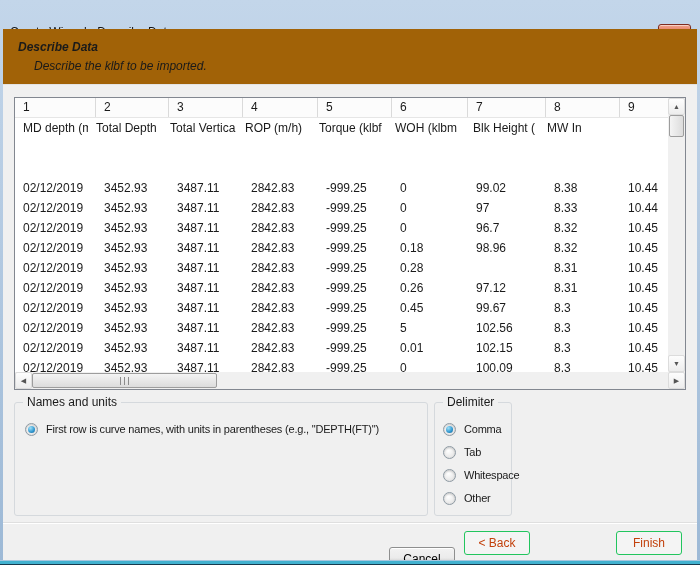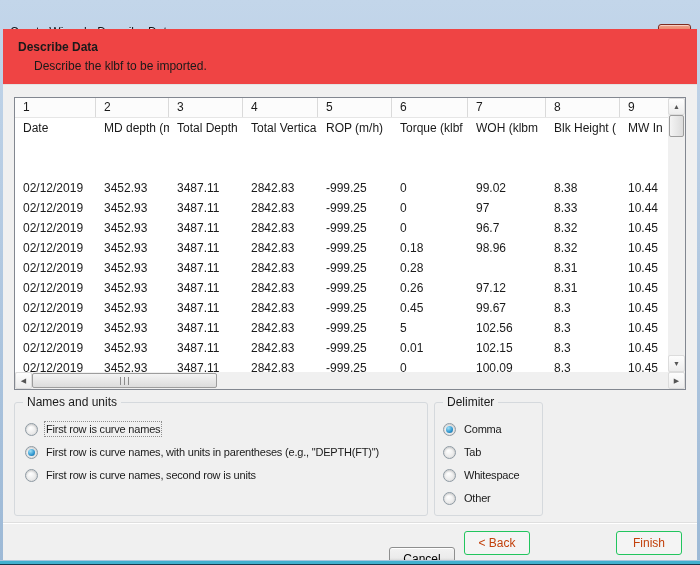--- a/index.html
+++ b/index.html
@@ -20,21 +20,21 @@
   .close-btn { position:absolute; right:9px; top:7px; width:33px; height:19px;
     border:1px solid #7e2b20; border-radius:3px;
     background:linear-gradient(#efa28b 0%,#e3765c 45%,#cc3a24 50%,#b32a15 100%);
     box-shadow:inset 0 1px 0 rgba(255,255,255,.5), 0 1px 1px rgba(0,0,0,.25);
     color:#fff; font-size:11px; font-weight:bold; text-align:center; line-height:17px;
     cursor:default; }
 
   .client { position:relative; width:694px; height:531px; background:#f0f0f0; overflow:hidden; }
 
   
-  .banner { height:56px; background:#ef4444; border-bottom:1px solid #e3e3e3; padding:11px 0 0 15px; }
+  .banner { height:56px; background:#a16207; border-bottom:1px solid #e3e3e3; padding:11px 0 0 15px;font-style:italic; }
   .banner-title { font-weight:bold; font-size:12px; }
   .banner-sub { margin:5px 0 0 16px; font-size:12px; }
 
   
   .grid { position:absolute; left:11px; top:68px; width:672px; height:293px;
     border:1px solid #828790; background:#fff; display:flex; flex-direction:column; }
   .grid-top { display:flex; flex:1; min-height:0; }
   .grid-main { width:653px; display:flex; flex-direction:column; overflow:hidden; }
   .grid-colnums { height:20px; display:flex; background:#fcfcfc; border-bottom:1px solid #e6e6e6; flex:none; }
   .hcell { flex:none; border-right:1px solid #dadada; padding-left:8px; line-height:19px;
@@ -54,21 +54,21 @@
     border:1px solid #9d9d9d; border-radius:2px; }
   .hthumb { width:185px; margin:1px 0; background:linear-gradient(#f4f4f4,#dcdcdc);
     border:1px solid #9d9d9d; border-radius:2px; display:flex; align-items:center; justify-content:center; }
   .grip { width:9px; height:8px;
     background:repeating-linear-gradient(90deg,#8c8c8c 0 1px,transparent 1px 4px); }
   .vtrack, .htrack { flex:1; }
 
   
   .groupbox { position:absolute; border:1px solid #d5d9dd; border-radius:3px; background:#f0f0f0; }
   .gb-names { left:11px; top:373px; width:414px; height:114px; padding:16px 6px 9px 10px; }
-  .gb-delim { left:431px; top:373px; width:109px; height:114px; padding:16px 4px 0 8px; }
+  .gb-delim { left:431px; top:373px; width:78px; height:114px; padding:16px 4px 0 8px; }
   .gb-label { position:absolute; top:-8px; left:8px; background:#f0f0f0; padding:0 4px; font-size:12px; }
 
   .radio-row { display:flex; align-items:center; height:20px; margin-bottom:3px; white-space:nowrap; }
   .radio { width:13px; height:13px; flex:none; border-radius:50%;
     border:1px solid #8e9aa3; background:radial-gradient(circle at 40% 35%,#ffffff,#dcdcdc);
     box-shadow:inset 0 1px 2px rgba(0,0,0,.18);
     display:flex; align-items:center; justify-content:center; margin-right:8px; }
   .radio.sel::after { content:""; width:7px; height:7px; border-radius:50%;
     background:radial-gradient(circle at 35% 30%,#9fe0f7,#2f96cf 60%,#135d8e); }
   .radio-label { font-size:11px; letter-spacing:-0.2px; }
@@ -115,21 +115,20 @@
               <div class="hcell" style="width: 74px;">3</div>
               <div class="hcell" style="width: 75px;">4</div>
               <div class="hcell" style="width: 74px;">5</div>
               <div class="hcell" style="width: 76px;">6</div>
               <div class="hcell" style="width: 78px;">7</div>
               <div class="hcell" style="width: 74px;">8</div>
               <div class="hcell" style="width: 60px;">9</div>
             </div>
           <div class="grid-rows">
               <div class="grow">
-                <div class="gcell" style="width: 81px;">Date</div>
                 <div class="gcell" style="width: 73px;">MD depth (m</div>
                 <div class="gcell" style="width: 74px;">Total Depth</div>
                 <div class="gcell" style="width: 75px;">Total Vertica</div>
                 <div class="gcell" style="width: 74px;">ROP (m/h)</div>
                 <div class="gcell" style="width: 76px;">Torque (klbf</div>
                 <div class="gcell" style="width: 78px;">WOH (klbm</div>
                 <div class="gcell" style="width: 74px;">Blk Height (</div>
                 <div class="gcell" style="width: 60px;">MW In</div>
               </div>
               <div class="grow">
@@ -279,30 +278,22 @@
             <div class="grip"></div>
           </div>
         <div class="htrack"></div>
         <div class="sbtn">▶</div>
       </div>
     </div>
 
     <div class="groupbox gb-names">
       <span class="gb-label">Names and units</span>
       <div class="radio-row">
-        <span class="radio"></span>
-        <span class="radio-label focus-rect">First row is curve names</span>
-      </div>
-      <div class="radio-row">
         <span class="radio sel"></span>
         <span class="radio-label">First row is curve names, with units in parentheses (e.g., "DEPTH(FT)")</span>
-      </div>
-      <div class="radio-row">
-        <span class="radio"></span>
-        <span class="radio-label">First row is curve names, second row is units</span>
       </div>
     </div>
 
     <div class="groupbox gb-delim">
       <span class="gb-label">Delimiter</span>
       <div class="radio-row">
         <span class="radio sel"></span>
         <span class="radio-label">Comma</span>
       </div>
       <div class="radio-row">

